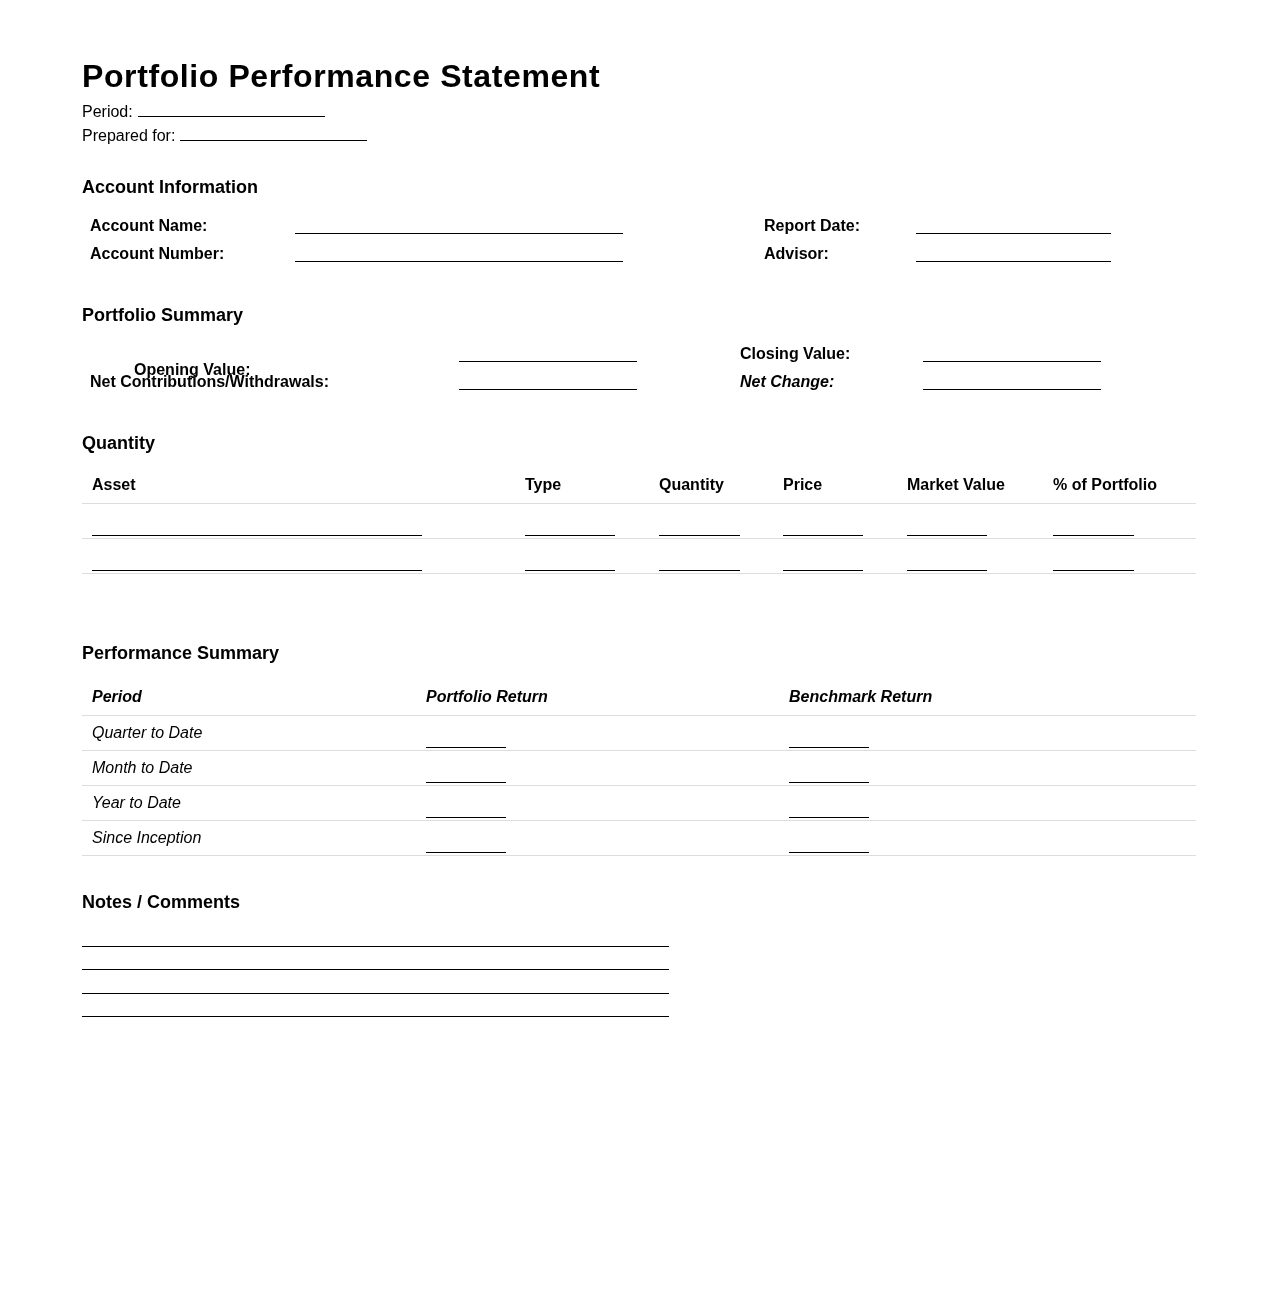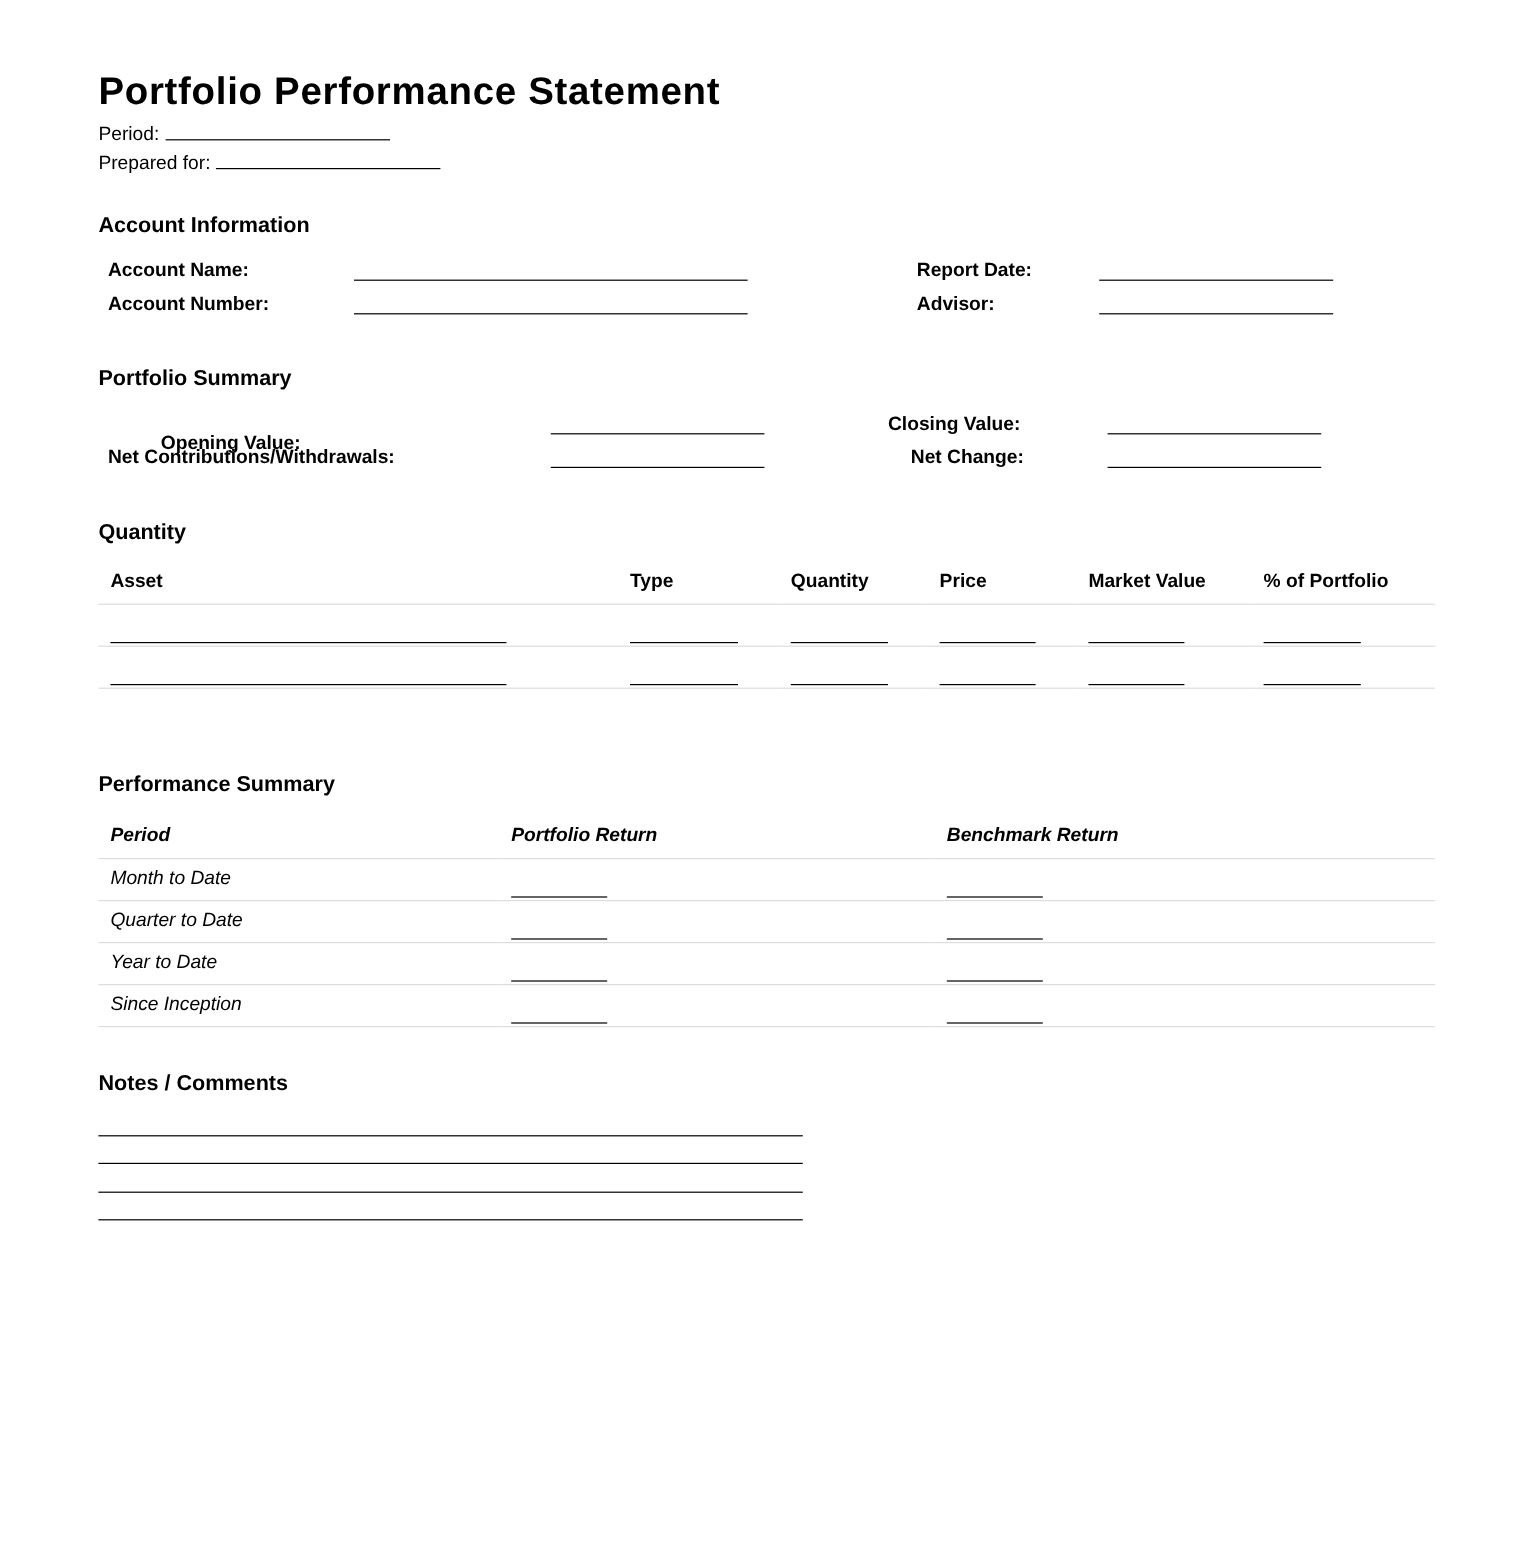--- a/index.html
+++ b/index.html
@@ -51,21 +51,21 @@
   <div class="field-label" style="left:682px; top:245px;">Advisor:</div>
   <div class="field-line" style="left:834px; top:261px; width:195px;"></div>
 
   <h2 class="section-title" style="top:305px;">Portfolio Summary</h2>
   <div class="field-label" style="left:8px; top:361px;margin-left:44px;">Opening Value:</div>
   <div class="field-line" style="left:377px; top:361px; width:178px;"></div>
   <div class="field-label" style="left:8px; top:373px;text-align:right;">Net Contributions/Withdrawals:</div>
   <div class="field-line" style="left:377px; top:389px; width:178px;"></div>
   <div class="field-label" style="left:658px; top:345px;">Closing Value:</div>
   <div class="field-line" style="left:841px; top:361px; width:178px;"></div>
-  <div class="field-label" style="left:677px; top:373px;">Net Change:</div>
+  <div class="field-label" style="left:658px; top:373px;font-style:italic;">Net Change:</div>
   <div class="field-line" style="left:841px; top:389px; width:178px;"></div>
 
   <h2 class="section-title" style="top:433px;">Quantity</h2>
   <table class="grid" style="top:467px;">
     <colgroup>
       <col style="width:433px;">
         <col style="width:134px;">
         <col style="width:124px;">
         <col style="width:124px;">
         <col style="width:146px;">
@@ -110,26 +110,26 @@
     </colgroup>
     <thead>
       <tr>
         <th>Period</th>
         <th>Portfolio Return</th>
         <th>Benchmark Return</th>
       </tr>
     </thead>
     <tbody>
       <tr>
-        <td>Month to Date</td>
+        <td>Quarter to Date</td>
         <td><span class="cell-blank" style="width:80px;"></span></td>
         <td><span class="cell-blank" style="width:80px;"></span></td>
       </tr>
       <tr>
-        <td>Quarter to Date</td>
+        <td>Month to Date</td>
         <td><span class="cell-blank" style="width:80px;"></span></td>
         <td><span class="cell-blank" style="width:80px;"></span></td>
       </tr>
       <tr>
         <td>Year to Date</td>
         <td><span class="cell-blank" style="width:80px;"></span></td>
         <td><span class="cell-blank" style="width:80px;"></span></td>
       </tr>
       <tr>
         <td>Since Inception</td>

